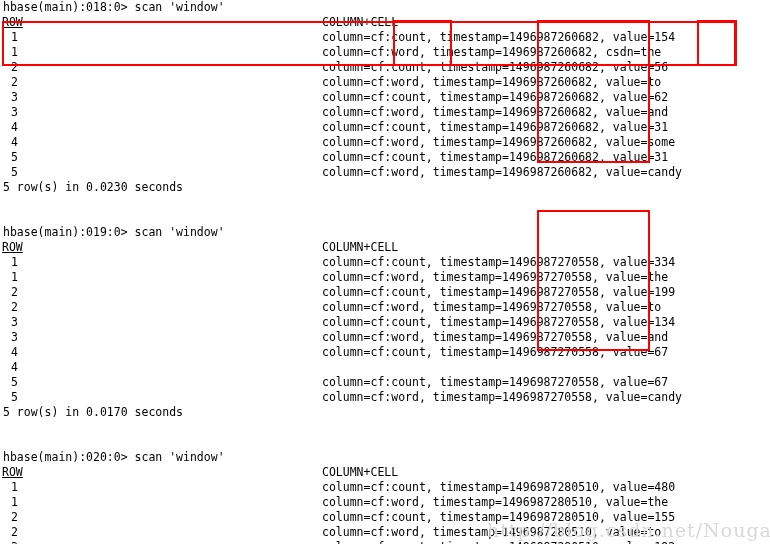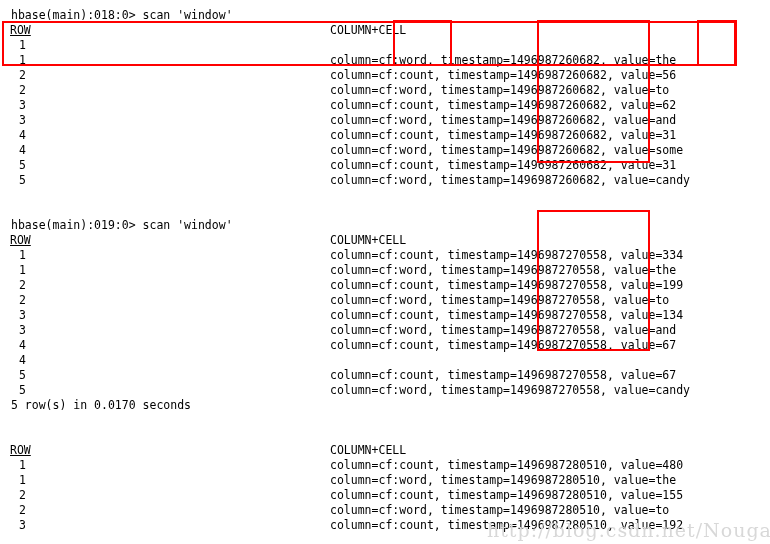--- a/index.html
+++ b/index.html
@@ -17,21 +17,21 @@
     font-size: 11.5px;
     line-height: 15px;
     color: #000000;
     -webkit-font-smoothing: none;
   }
 
   .terminal {
     position: relative;
     width: 770px;
     height: 470px;
-    padding: 8px;
+    padding: 0;
     box-sizing: border-box;
   }
 
   .block {
     position: relative;
   }
 
   .line {
     height: 15px;
     line-height: 15px;
@@ -118,24 +118,25 @@
 <div class="terminal">
 
   <div class="block">
     <div class="line prompt-line">hbase(main):018:0&gt; scan 'window'</div>
     <div class="line header-line">
       <span class="col-head-row">ROW</span>
       <span class="col-head-cell">COLUMN+CELL</span>
     </div>
     <div class="line row-line">
       <span class="col-row">1</span>
-    </div>
-    <div class="line row-line">
-      <span class="col-row">1</span>
-      <span class="col-cell">column=cf:word, timestamp=1496987260682, value=the</span>
+      <span class="col-cell">column=cf:count, timestamp=1496987260682, value=154</span>
+    </div>
+    <div class="line row-line">
+      <span class="col-row">1</span>
+      <span class="col-cell">column=cf:word, timestamp=1496987260682, csdn=the</span>
     </div>
     <div class="line row-line">
       <span class="col-row">2</span>
       <span class="col-cell">column=cf:count, timestamp=1496987260682, value=56</span>
     </div>
     <div class="line row-line">
       <span class="col-row">2</span>
       <span class="col-cell">column=cf:word, timestamp=1496987260682, value=to</span>
     </div>
     <div class="line row-line">
@@ -155,20 +156,21 @@
       <span class="col-cell">column=cf:word, timestamp=1496987260682, value=some</span>
     </div>
     <div class="line row-line">
       <span class="col-row">5</span>
       <span class="col-cell">column=cf:count, timestamp=1496987260682, value=31</span>
     </div>
     <div class="line row-line">
       <span class="col-row">5</span>
       <span class="col-cell">column=cf:word, timestamp=1496987260682, value=candy</span>
     </div>
+    <div class="line footer-line">5 row(s) in 0.0230 seconds</div>
   </div>
 
   <div class="line blank-line"></div>
   <div class="line blank-line"></div>
 
   <div class="block">
     <div class="line prompt-line">hbase(main):019:0&gt; scan 'window'</div>
     <div class="line header-line">
       <span class="col-head-row">ROW</span>
       <span class="col-head-cell">COLUMN+CELL</span>
@@ -212,20 +214,21 @@
       <span class="col-row">5</span>
       <span class="col-cell">column=cf:word, timestamp=1496987270558, value=candy</span>
     </div>
     <div class="line footer-line">5 row(s) in 0.0170 seconds</div>
   </div>
 
   <div class="line blank-line"></div>
   <div class="line blank-line"></div>
 
   <div class="block">
+    <div class="line prompt-line">hbase(main):020:0&gt; scan 'window'</div>
     <div class="line header-line">
       <span class="col-head-row">ROW</span>
       <span class="col-head-cell">COLUMN+CELL</span>
     </div>
     <div class="line row-line">
       <span class="col-row">1</span>
       <span class="col-cell">column=cf:count, timestamp=1496987280510, value=480</span>
     </div>
     <div class="line row-line">
       <span class="col-row">1</span>

